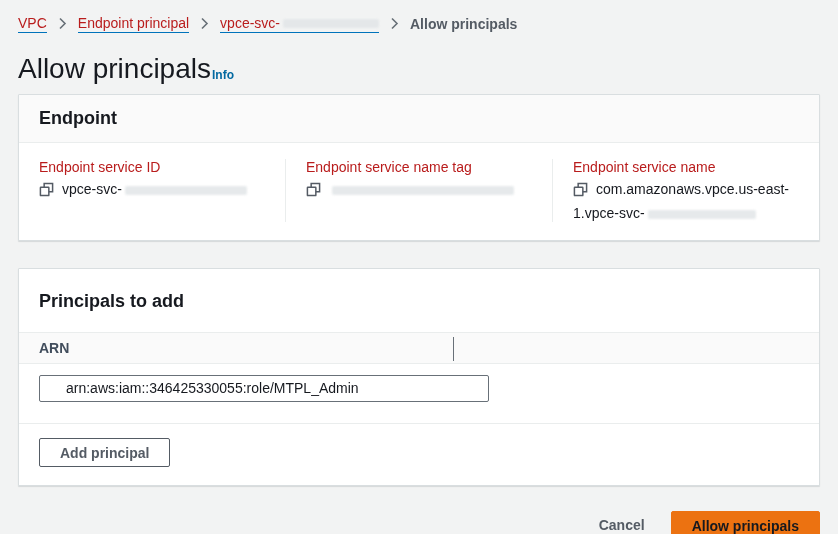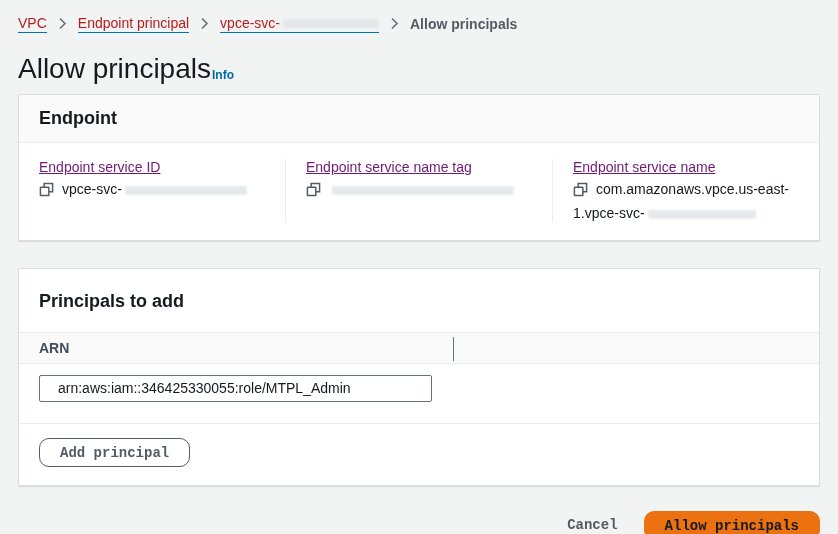--- a/index.html
+++ b/index.html
@@ -50,21 +50,21 @@
     background: #fafafa;
     border-bottom: 1px solid #eaeded;
     padding: 13px 20px;
   }
   h2.section-title { font-size: 18px; font-weight: 700; color: #16191f; }
 
   
   .summary-body { display: flex; padding: 14px 0 16px 0; }
   .summary-col { flex: 1; padding: 0 20px; min-width: 0; }
   .vdiv { width: 1px; background: #eaeded; margin: 2px 0; }
-  .field-label { color: #701a75; line-height: 20px; text-decoration: underline; }
+  .field-label { color: #b91c1c; line-height: 20px; }
   .field-value {
     color: #16191f; line-height: 21px; margin-top: 2px;
     word-break: break-all;
   }
   .copy-icon {
     display: inline-block; vertical-align: -3px; margin-right: 8px; cursor: pointer;
   }
 
   
   .redact {
@@ -84,33 +84,33 @@
     height: 32px; display: flex; align-items: center;
     padding: 0 20px; position: relative;
     font-weight: 700; color: #414d5c; font-size: 14px;
   }
   .col-divider {
     position: absolute; left: 434px; top: 4px;
     width: 1px; height: 24px; background: #687078; cursor: col-resize;
   }
   .input-row { padding: 11px 20px 21px 20px; border-bottom: 1px solid #eaeded; }
   .arn-input {
-    width: 393px; height: 27px;
+    width: 450px; height: 27px;
     border: 1px solid #687078; border-radius: 2px;
-    padding: 0 18px; font-size: 14px; color: #16191f;
+    padding: 0 26px; font-size: 14px; color: #16191f;
     font-family: "Liberation Sans", "DejaVu Sans", sans-serif;
     background: #fff;
   }
   .add-row { padding: 14px 20px 18px 20px; }
 
   
   .btn {
-    font-family: Liberation Mono, monospace;
+    font-family: Liberation Sans, sans-serif;
     font-size: 14px; font-weight: 700; cursor: pointer;
-    border-radius: 10px; line-height: 1; text-align: center;
+    border-radius: 2px; line-height: 1; text-align: center;
   }
   .btn-secondary {
     background: #fff; color: #545b64;
     border: 1px solid #545b64;
     padding: 7px 20px; height: 29px;
   }
   .btn-link {
     background: transparent; border: none; color: #545b64;
     padding: 7px 0; margin-right: 26px;
   }

